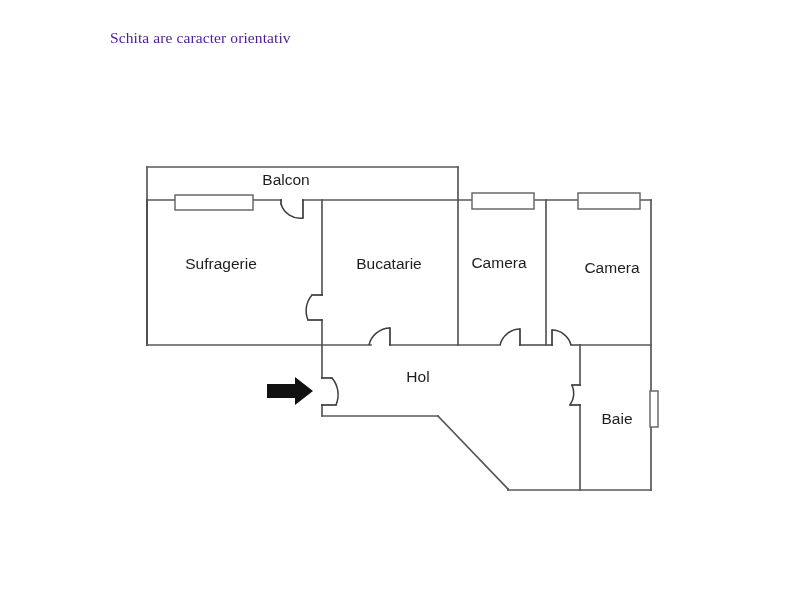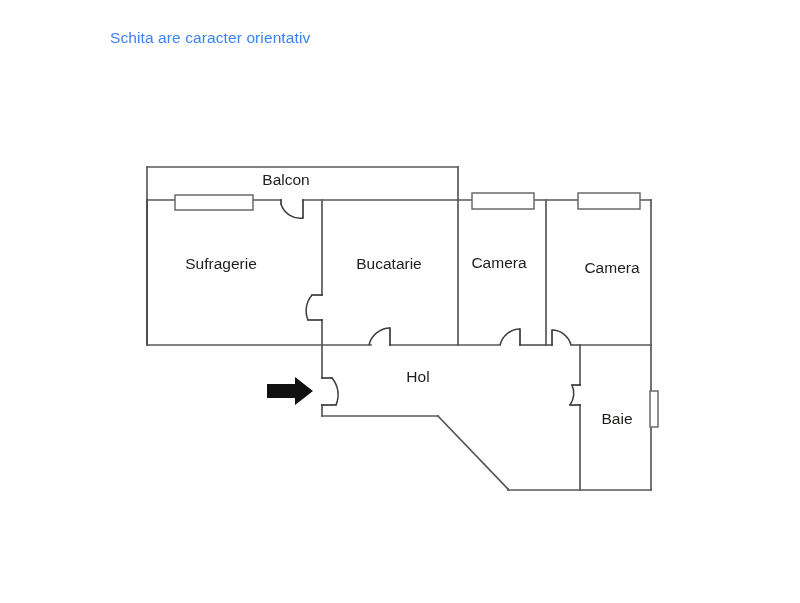--- a/index.html
+++ b/index.html
@@ -18,22 +18,22 @@
   #plan-root {
     position: relative;
     width: 800px;
     height: 603px;
   }
   .title {
     position: absolute;
     left: 110px;
     top: 29px;
     font-size: 15.5px;
-    font-family: Liberation Sans, sans-serif;
-    color: #3b82f6;
+    font-family: Liberation Serif, serif;
+    color: #4c1d95;
     letter-spacing: 0.1px;
     white-space: nowrap;
   }
   svg.floorplan {
     position: absolute;
     left: 0;
     top: 0;
     width: 800px;
     height: 603px;
     display: block;

